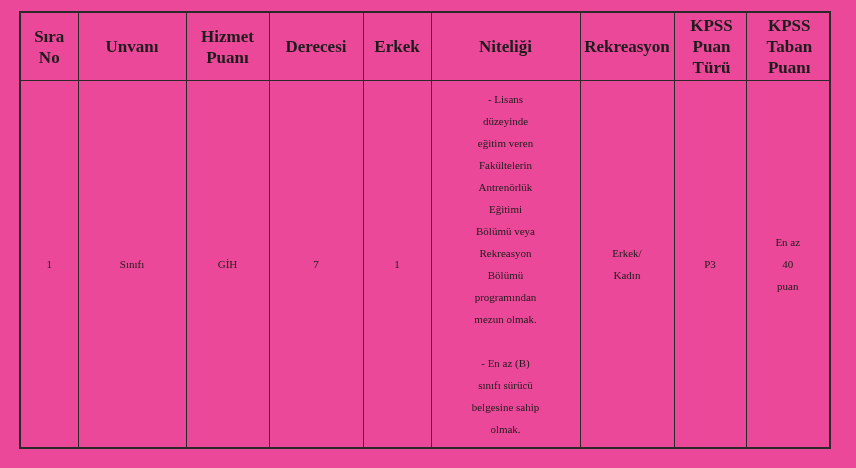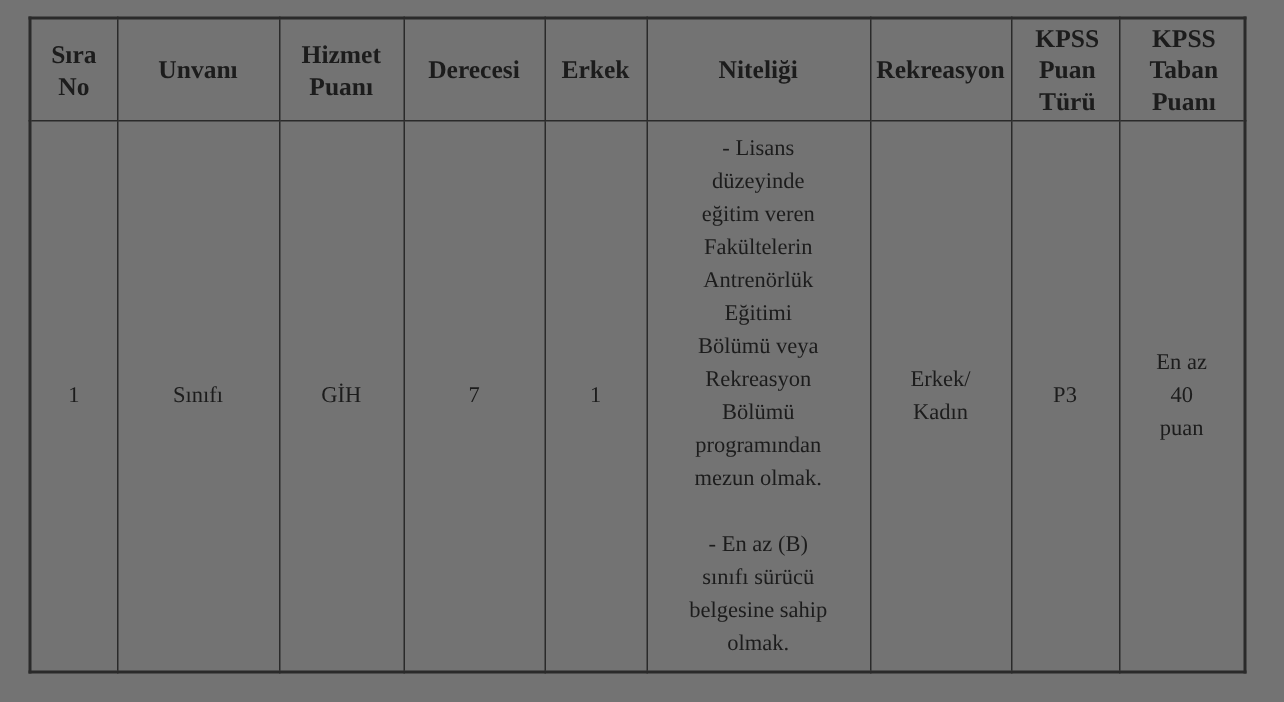--- a/index.html
+++ b/index.html
@@ -4,21 +4,21 @@
 <style>
   html, body {
     margin: 0;
     padding: 0;
     background: #ffffff;
   }
   .page {
     position: relative;
     width: 856px;
     height: 468px;
-    background: #737373;
+    background: #ec4899;
     font-family: "Liberation Serif", "DejaVu Serif", serif;
     color: #1c1c1c;
     overflow: hidden;
   }
   table.job-table {
     position: absolute;
     left: 19px;
     top: 11px;
     width: 810px;
     height: 438px;
@@ -40,21 +40,21 @@
   }
   .job-table tbody tr {
     height: 366px;
   }
   .job-table th {
     font-weight: bold;
     font-size: 17px;
     line-height: 21px;
   }
   .job-table td {
-    font-size: 15px;
+    font-size: 11px;
     line-height: 22px;
   }
   .job-table th.align-left {
     text-align: center;
     padding-left: 6px;
   }
 </style>
 </head>
 <body>
 

